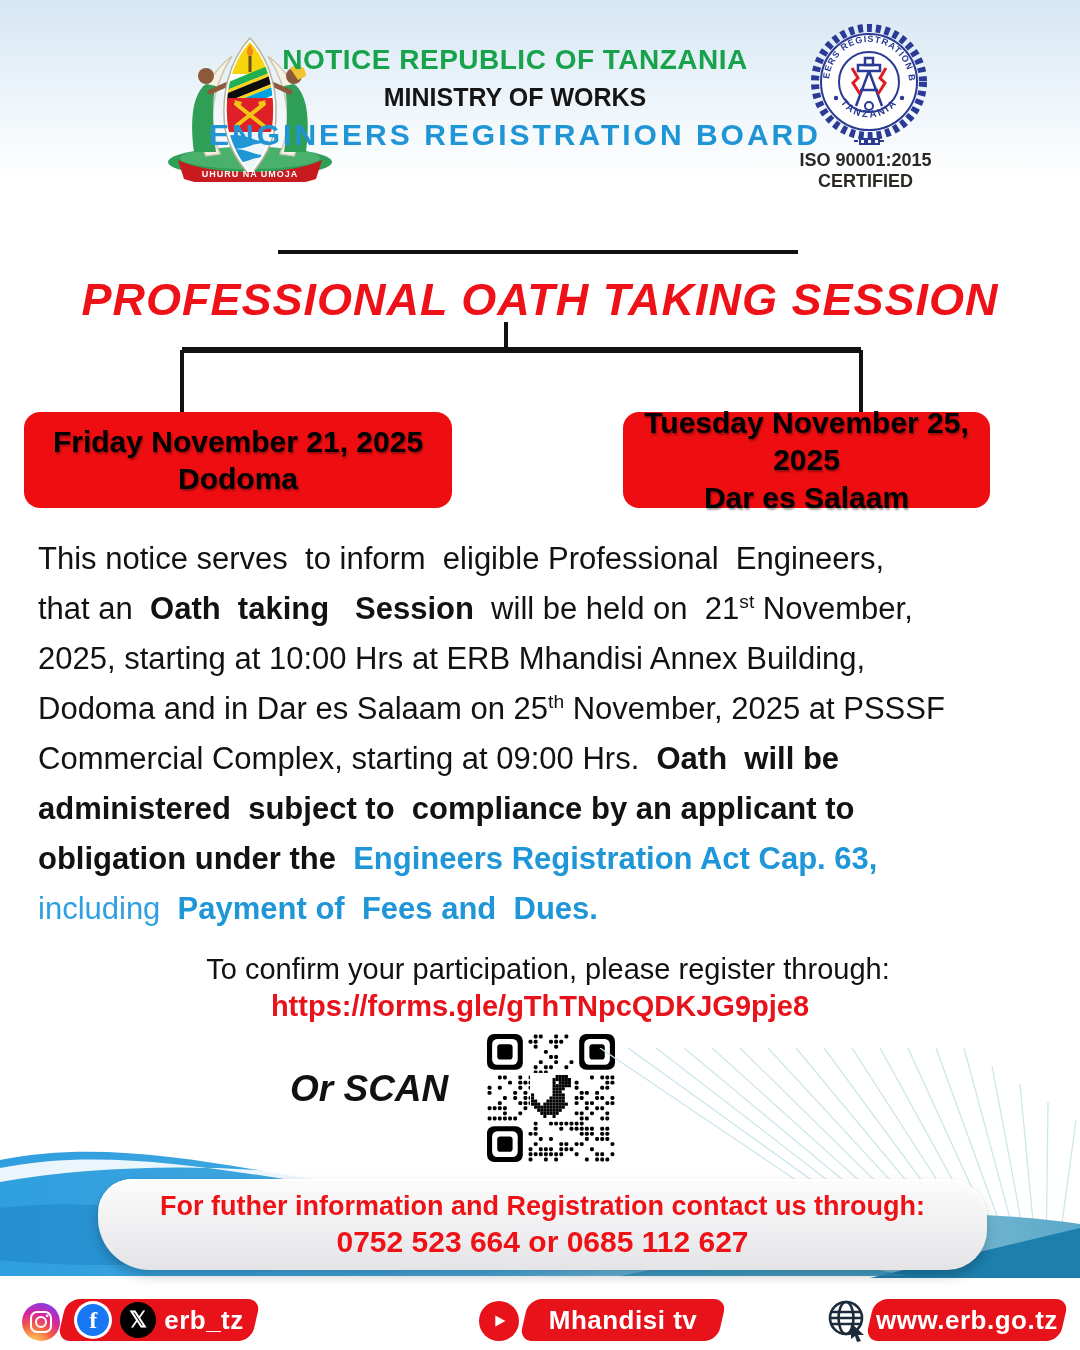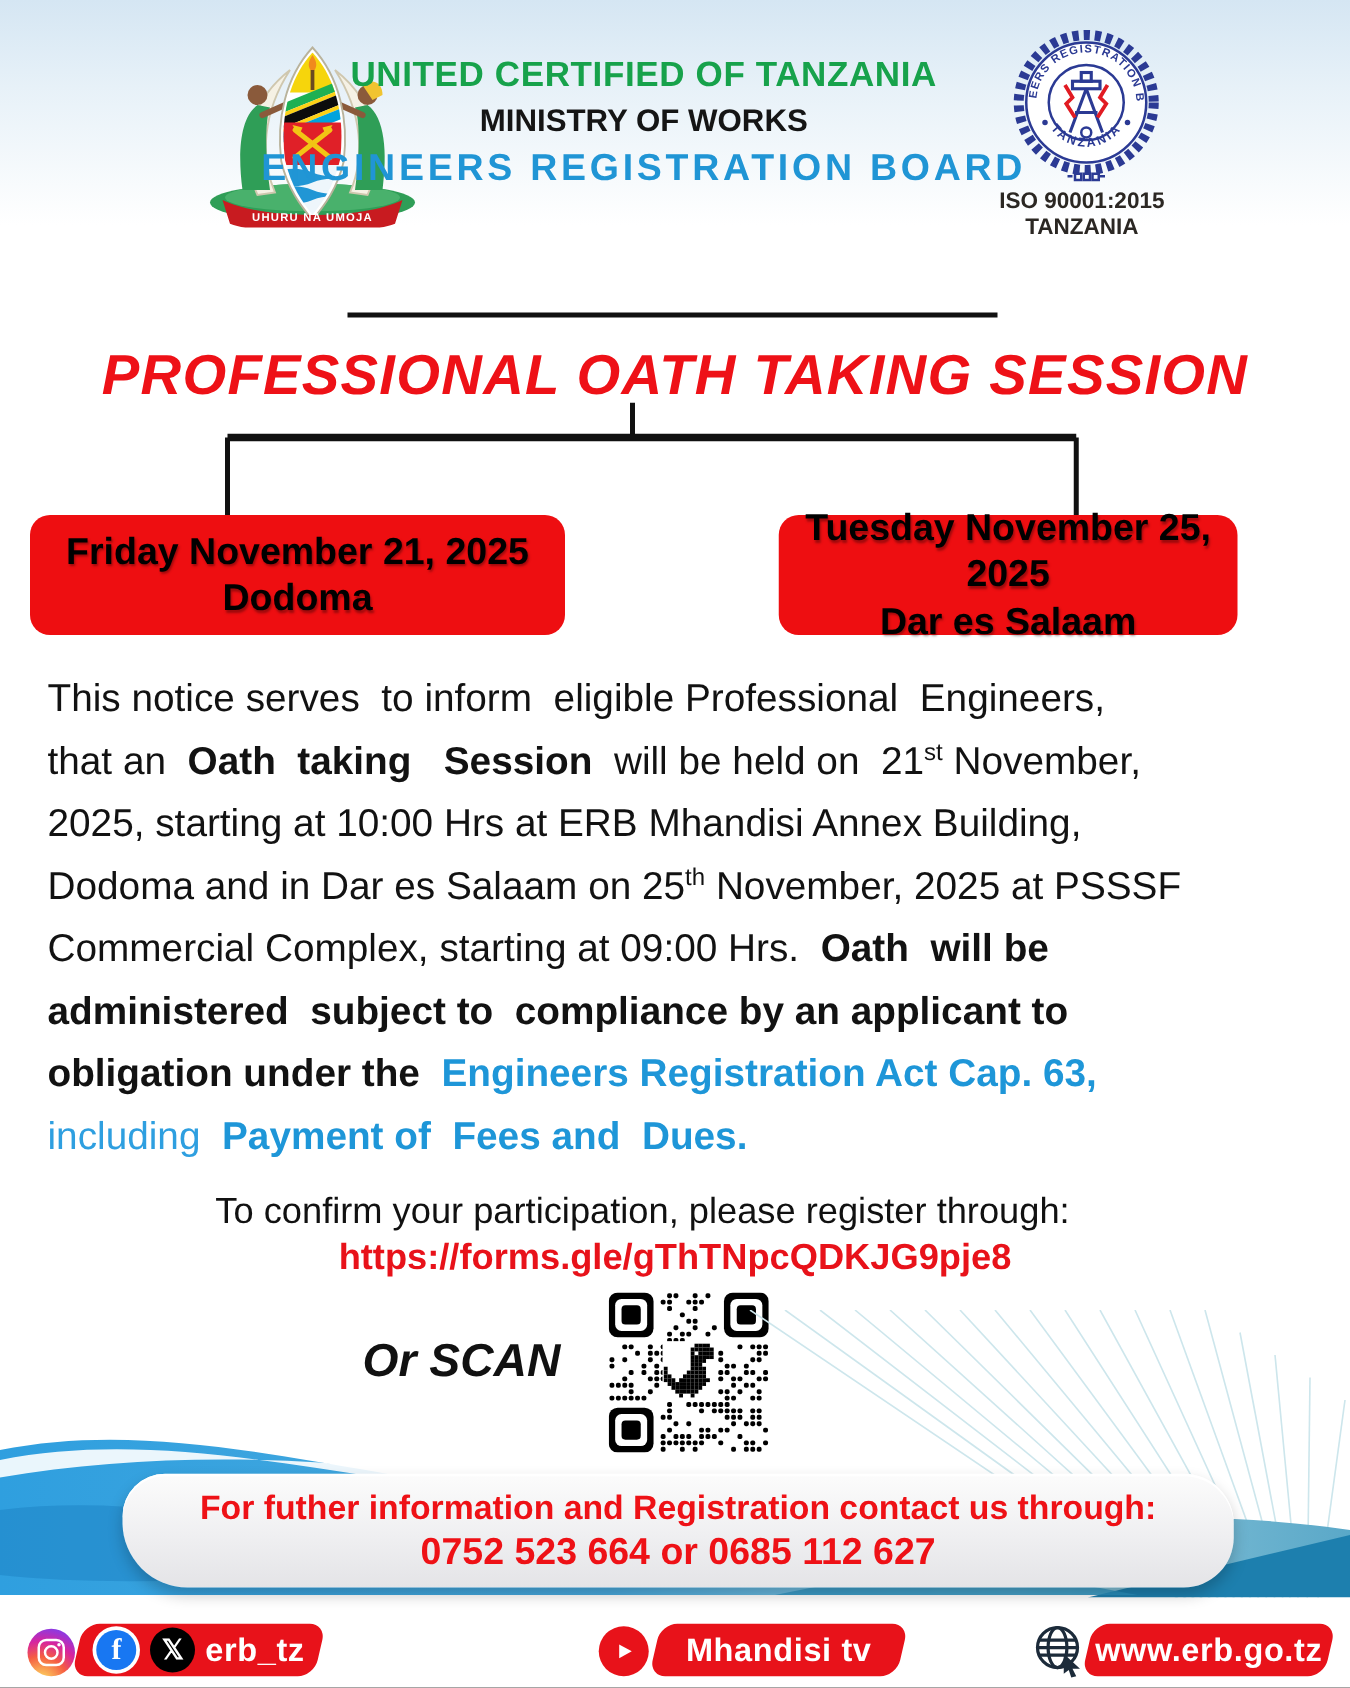--- a/index.html
+++ b/index.html
@@ -26,21 +26,21 @@
   .session-left{left:24px;top:412px;width:428px;height:96px;}
   .session-right{left:623px;top:412px;width:367px;height:96px;}
   
   .body-text{left:38px;top:534px;width:1010px;font-size:31px;line-height:50px;color:#121212;white-space:pre-wrap;}
   .seg-normal{font-weight:normal;}
   .seg-bold{font-weight:bold;}
   .seg-blueBold{font-weight:bold;color:#1e96d8;}
   .seg-blueLight{color:#2e9fe0;}
   .seg-sup{vertical-align:super;font-size:0.62em;line-height:0;}
   
-  .reg-prompt{left:0;top:953px;width:1028px;text-align:center;font-size:29px;color:#111;}
+  .reg-prompt{left:0;top:953px;width:1028px;text-align:center;font-size:29px;color:#111;padding-left:34px;}
   .reg-url{left:0;top:990px;width:1080px;text-align:center;font-size:29px;font-weight:bold;color:#e8121a;}
   .or-scan{left:290px;top:1068px;font-size:37px;font-weight:bold;color:#111;font-style:italic;}
   .qr{left:487px;top:1034px;}
   
   .wave{left:0;top:1048px;width:1080px;height:230px;}
   .contact-box{left:98px;top:1179px;width:889px;height:91px;
     background:linear-gradient(180deg,#fcfcfc 0%,#efeff1 55%,#e4e4e7 100%);
     border-radius:34px 40px 40px 52px;
     box-shadow:0 6px 12px rgba(0,0,0,0.22), inset 0 2px 0 #ffffff;
     display:flex;flex-direction:column;align-items:center;justify-content:center;gap:3px;}
@@ -114,21 +114,21 @@
       <path d="M124,70 L96,92" stroke="#f2c514" stroke-width="4" stroke-linecap="round"></path>
       <path d="M94,66 l8,2 -3,7 z" fill="#f2c514"></path>
       <path d="M126,66 l-8,2 3,7 z" fill="#f2c514"></path>
     </g>
 
     <path d="M38,126 C70,142 150,142 182,126 L176,145 C145,156 75,156 44,145 Z" fill="#c81b20"></path>
     <text x="110" y="143" text-anchor="middle" font-size="9" font-weight="bold" fill="#ffffff" letter-spacing="1">UHURU NA UMOJA</text>
   </svg>
 
   <div class="abs hdr-text">
-    <div class="hdr-country">UNITED CERTIFIED OF TANZANIA</div>
+    <div class="hdr-country">NOTICE REPUBLIC OF TANZANIA</div>
     <div class="hdr-ministry">MINISTRY OF WORKS</div>
     <div class="hdr-board">ENGINEERS REGISTRATION BOARD</div>
   </div>
 
   <svg class="abs" style="left:806px;top:22px;" width="126" height="126" viewBox="0 0 126 126">
     <circle cx="63" cy="60" r="54" fill="none" stroke="#2b3a94" stroke-width="8" stroke-dasharray="5 4"></circle>
     <circle cx="63" cy="60" r="48" fill="#ffffff" stroke="#2b3a94" stroke-width="2"></circle>
     <circle cx="63" cy="60" r="30" fill="#ffffff" stroke="#2b3a94" stroke-width="2"></circle>
     <defs>
       <path id="arcTop" d="M 23,60 A 40,40 0 1 1 103,60"></path>
@@ -151,21 +151,21 @@
     <polyline points="80,46 74,56 79,61 72,72" stroke="#e11b22" stroke-width="3" fill="none"></polyline>
 
     <g fill="none" stroke="#2b3a94" stroke-width="2">
       <rect x="54" y="117" width="5" height="5"></rect>
         <rect x="61" y="117" width="5" height="5"></rect>
         <rect x="68" y="117" width="5" height="5"></rect>
       <path d="M48,119 l4,0 M74,119 l4,0"></path>
     </g>
   </svg>
 
-  <div class="abs iso">ISO 90001:2015 TANZANIA</div>
+  <div class="abs iso">ISO 90001:2015 CERTIFIED</div>
 
   <div class="abs title-underline"></div>
   <div class="abs notice-subtitle">PROFESSIONAL OATH TAKING SESSION</div>
 
   <svg class="abs" style="left:0;top:322px;" width="1080" height="95" viewBox="0 0 1080 95">
     <path d="M506,0 L506,26" stroke="#111" stroke-width="4" fill="none"></path>
     <path d="M182,28 L861,28" stroke="#111" stroke-width="6" fill="none"></path>
     <path d="M182,28 L182,93" stroke="#111" stroke-width="4" fill="none"></path>
     <path d="M861,28 L861,93" stroke="#111" stroke-width="4" fill="none"></path>
   </svg>

